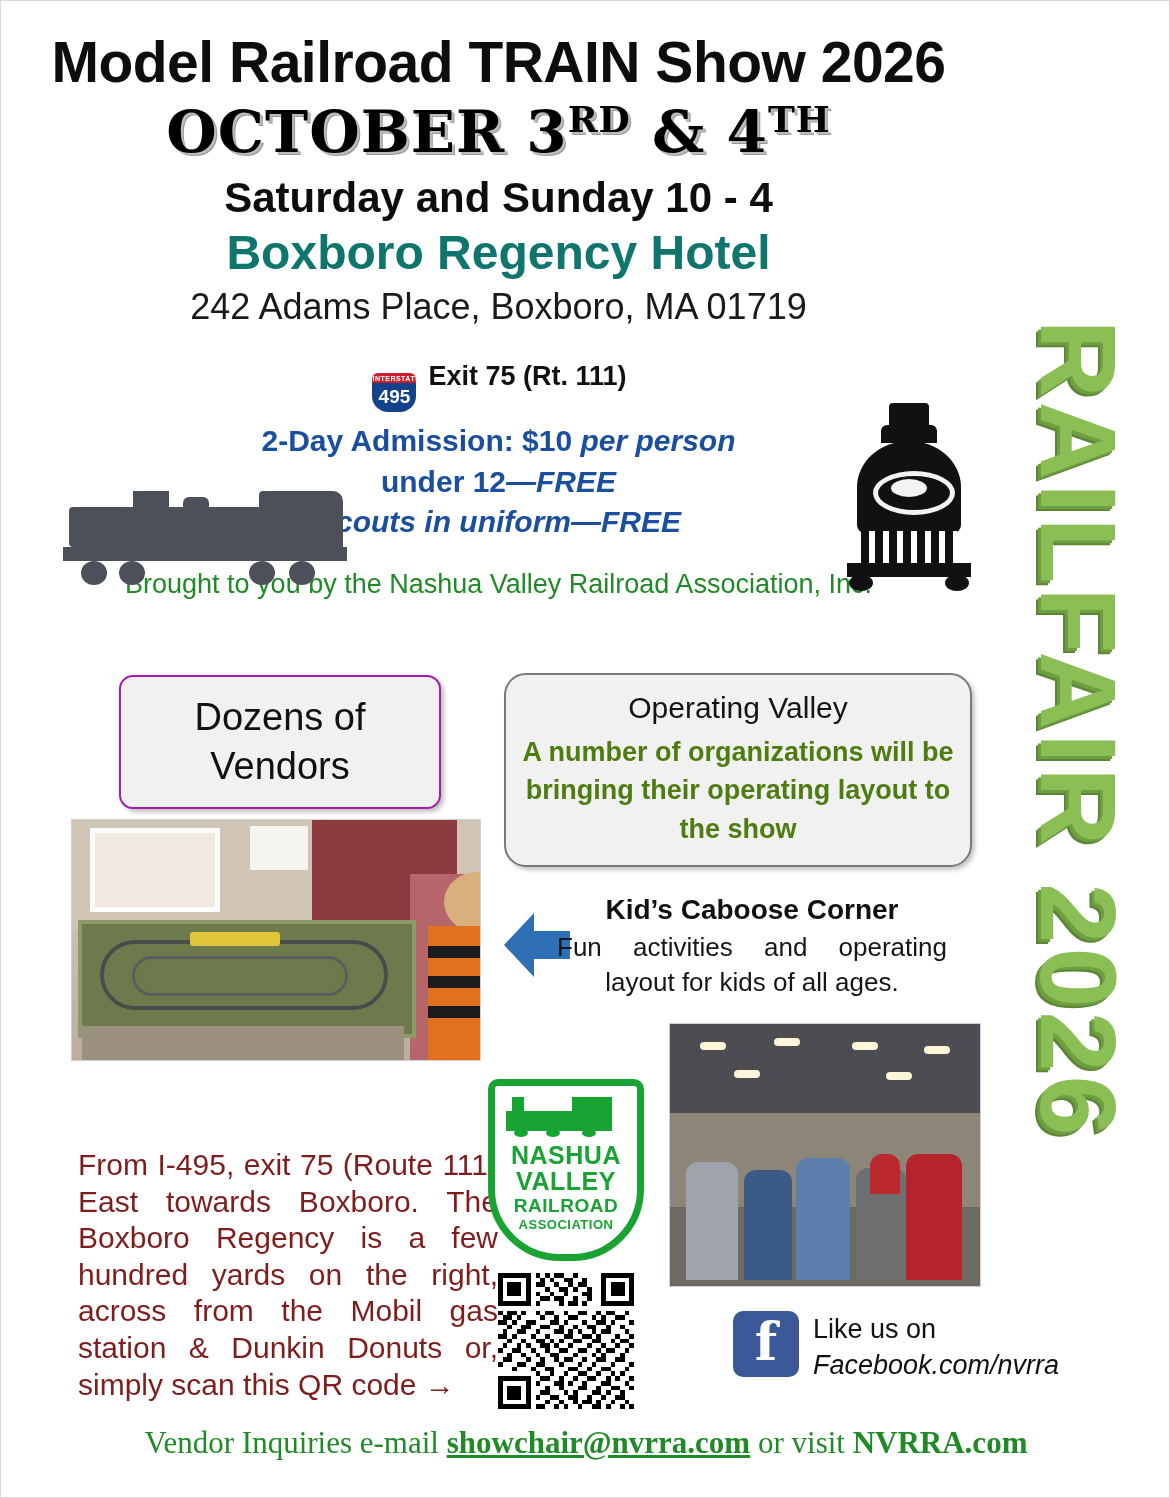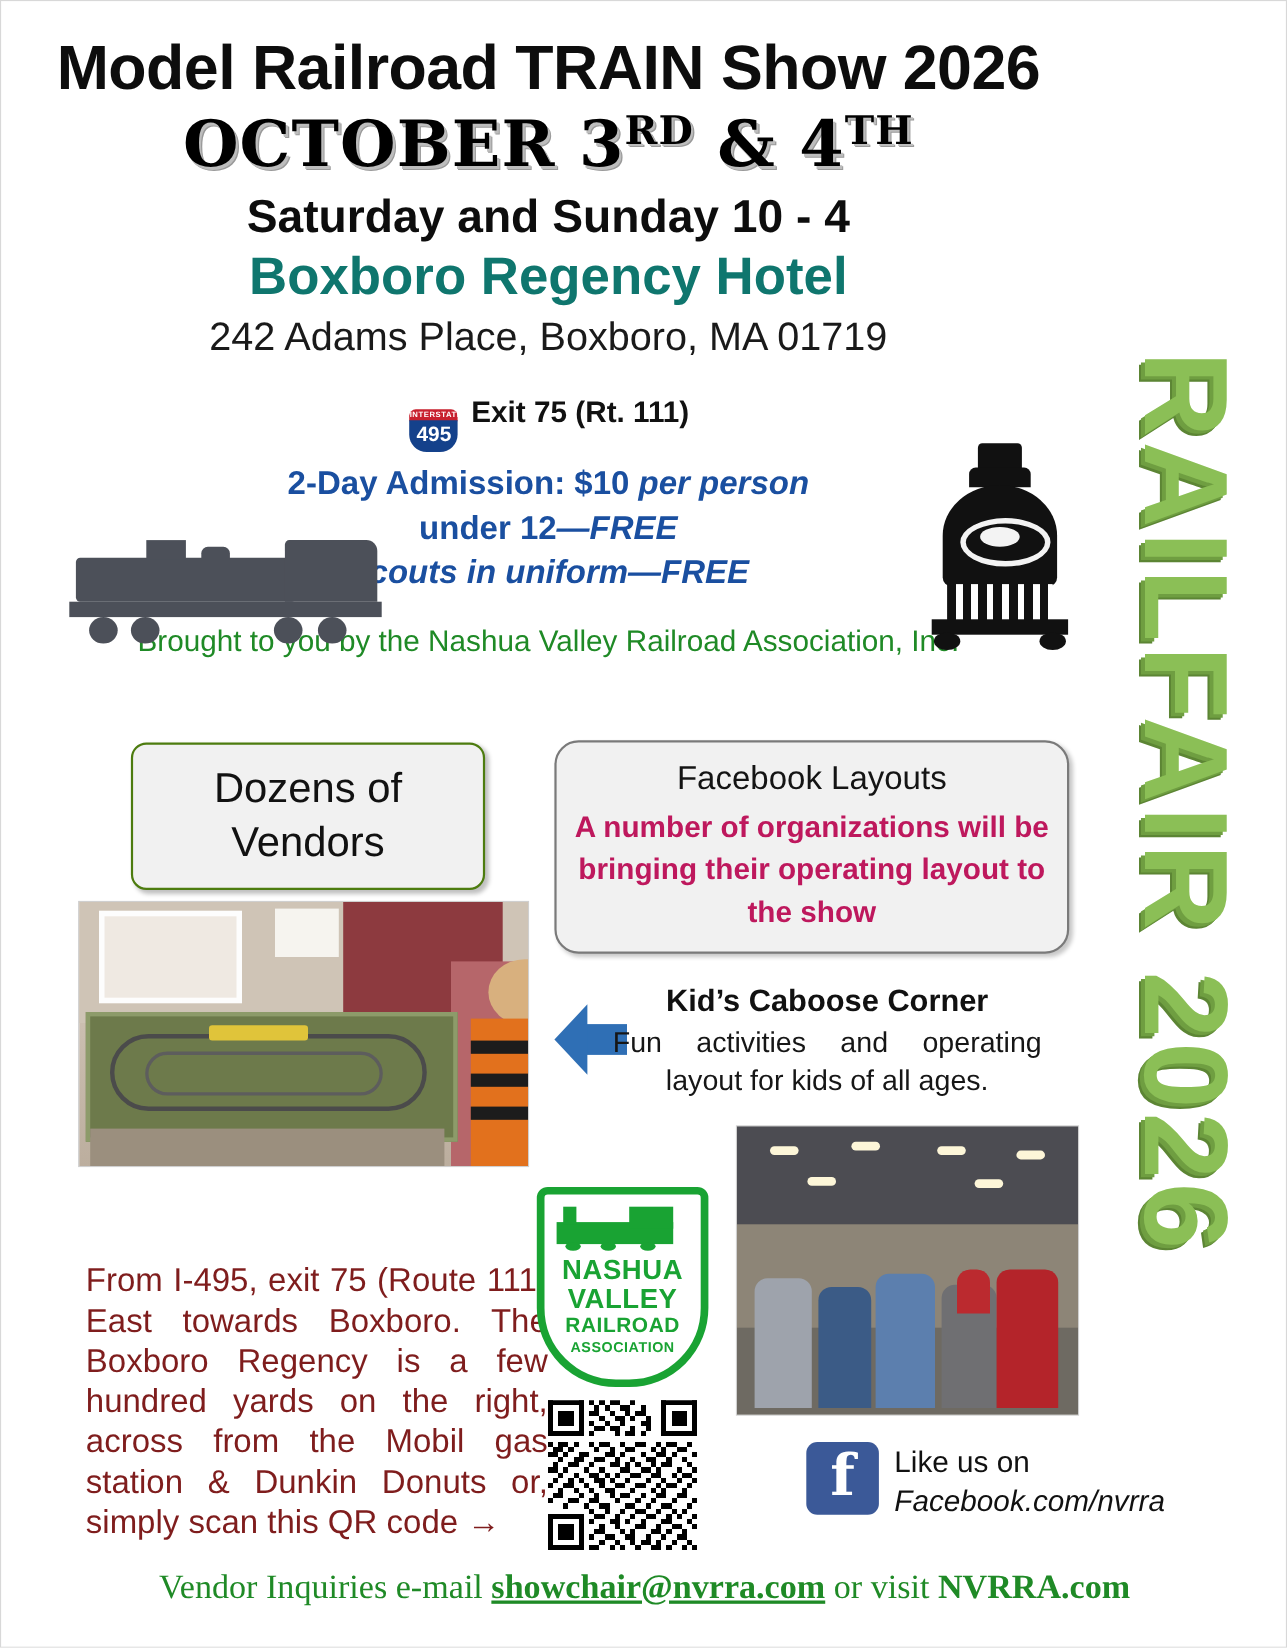--- a/index.html
+++ b/index.html
@@ -162,21 +162,21 @@
   }
 
   
   .box-vendors {
     position: absolute;
     left: 118px;
     top: 674px;
     width: 318px;
     height: 130px;
     background: #f1f1f1;
-    border: 2px solid #4d7c0f;
+    border: 2px solid #a21caf;
     border-radius: 14px;
     display: flex;
     align-items: center;
     justify-content: center;
     text-align: center;
     font-size: 38px;
     color: #111;
     line-height: 1.3;
     box-shadow: 3px 3px 4px rgba(0,0,0,0.25);
   }
@@ -195,21 +195,21 @@
     padding-top: 16px;
   }
   .box-layouts .hd {
     font-size: 30px;
     color: #141414;
     font-weight: normal;
   }
   .box-layouts .bd {
     margin-top: 8px;
     font-size: 27px;
-    color: #be185d;
+    color: #4d7c0f;
     font-weight: bold;
     line-height: 1.42;
   }
 
   
   .photo {
     position: absolute;
     overflow: hidden;
     border: 1px solid #cfcfcf;
   }
@@ -507,21 +507,21 @@
   </div>
 
   <div class="box-vendors">
     <div>
       <div>Dozens of</div>
       <div>Vendors</div>
     </div>
   </div>
 
   <div class="box-layouts">
-    <div class="hd">Facebook Layouts</div>
+    <div class="hd">Operating Valley</div>
     <div class="bd">A number of organizations will be bringing their operating layout to the show</div>
   </div>
 
   <div id="photo-layout" class="photo">
     <div class="pl-wall"></div>
     <div class="pl-frame"></div>
     <div class="pl-paper"></div>
     <div class="pl-person"></div>
     <div class="pl-person2"></div>
     <div class="pl-table"></div>

